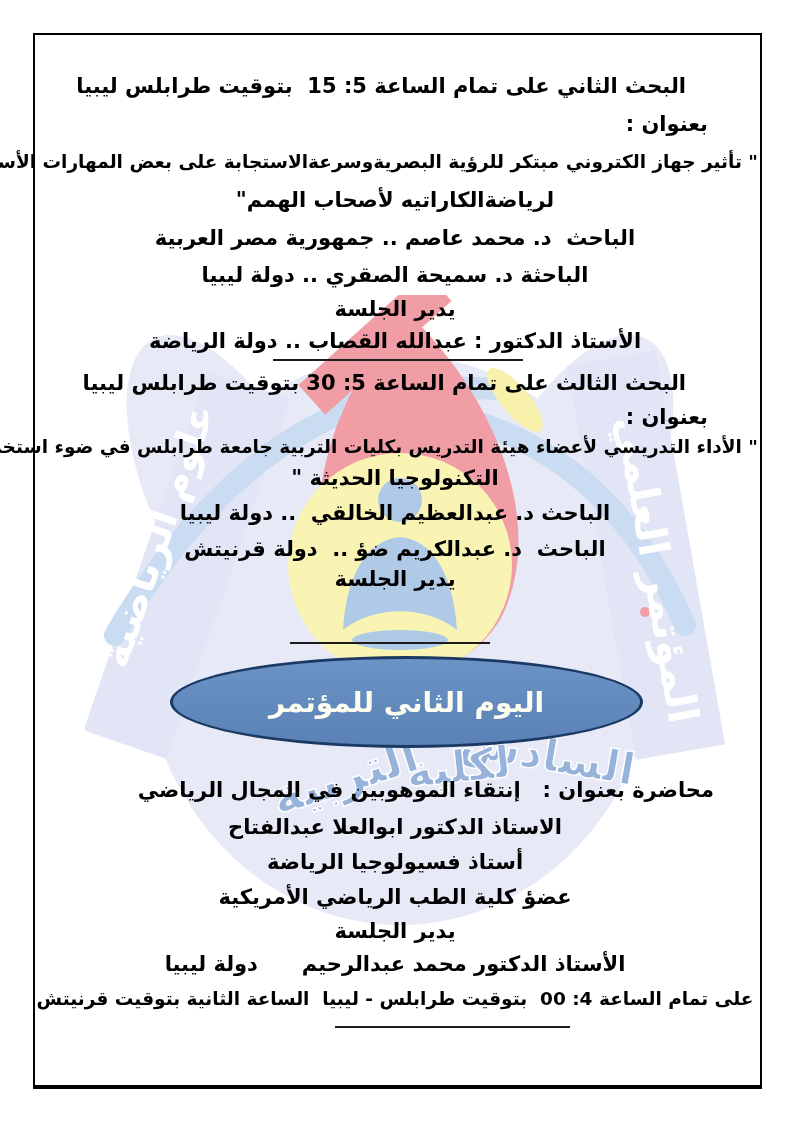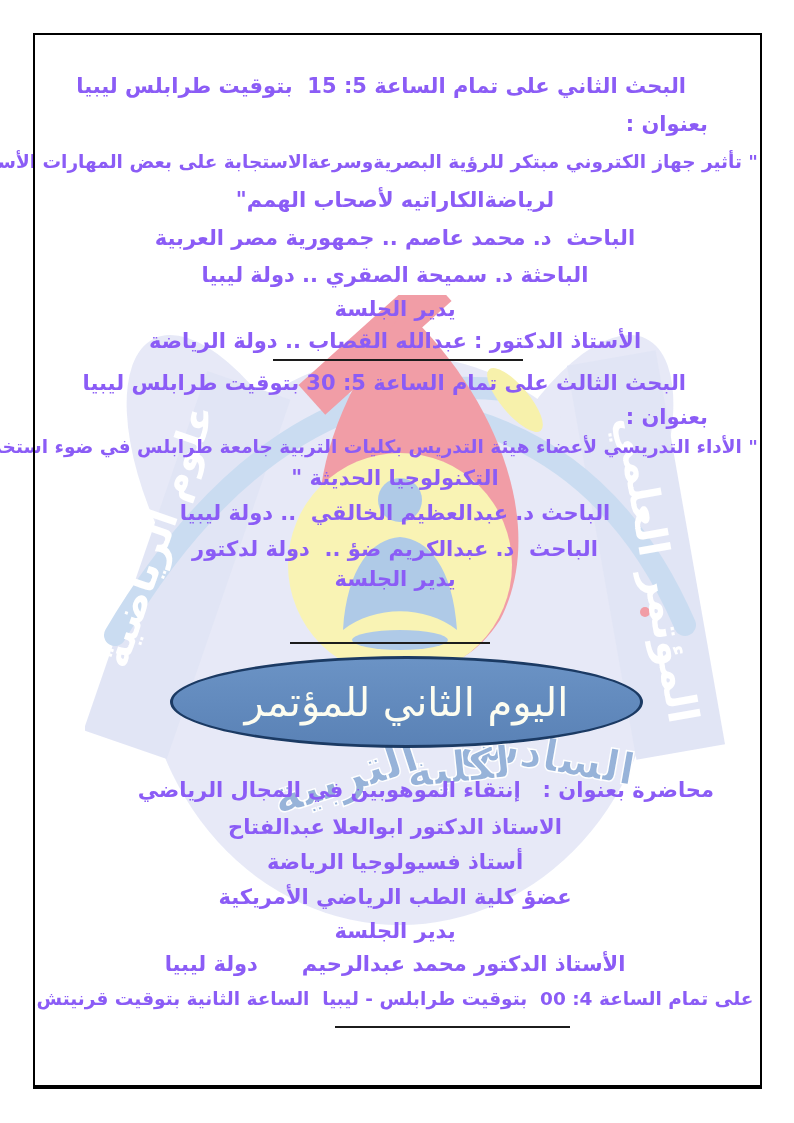--- a/index.html
+++ b/index.html
@@ -13,41 +13,41 @@
     border:2px solid #000;border-bottom-width:4px;background:transparent;
     z-index:2;pointer-events:none;
   }
   .watermark{
     position:absolute;left:85px;top:295px;width:645px;height:655px;
     z-index:0;opacity:.92;
   }
   .content{position:absolute;inset:0;z-index:1;}
   .line{
     position:absolute;left:32px;right:36px;height:30px;line-height:30px;
-    text-align:center;font-weight:bold;font-size:21px;color:#8b5cf6;
+    text-align:center;font-weight:bold;font-size:21px;color:#000000;
     white-space:pre;
   }
   .small{font-size:18.5px;}
   .align-right{text-align:right;}
   .pr-time{padding-right:72px;}
   .pr-label{padding-right:50px;}
   .pr-lecture{padding-right:44px;}
   .divider{
     position:absolute;height:2px;background:#1c1c1c;
   }
   .banner{
     position:absolute;left:170px;top:656px;width:473px;height:92px;
     border-radius:50%;
     background:linear-gradient(180deg,#6b93c5 0%,#5a82b6 100%);
     border:3px solid #1b3a63;
     display:flex;align-items:center;justify-content:center;
     box-sizing:border-box;
   }
   .banner-text{
-    color:#fdfdf0;font-size:40px;font-weight:normal;white-space:pre;
+    color:#fdfdf0;font-size:28px;font-weight:bold;white-space:pre;
   }
 </style>
 </head>
 <body>
 
 <svg class="watermark" viewBox="0 0 645 655" aria-hidden="true">
 
   <ellipse cx="150" cy="210" rx="80" ry="185" fill="#e5e8f7" transform="rotate(-26 150 210)"></ellipse>
   <ellipse cx="480" cy="210" rx="80" ry="185" fill="#e5e8f7" transform="rotate(26 480 210)"></ellipse>
   <ellipse cx="315" cy="345" rx="258" ry="285" fill="#e5e8f7"></ellipse>
@@ -87,21 +87,21 @@
   <div class="line" style="top:223px">الباحث  د. محمد عاصم .. جمهورية مصر العربية</div>
   <div class="line" style="top:294px">يدير الجلسة</div>
   <div class="line" style="top:326px">الأستاذ الدكتور : عبدالله القصاب .. دولة الرياضة</div>
   <div class="divider" style="top:359px;left:273px;width:250px"></div>
 
   <div class="line align-right pr-time" style="top:368px">البحث الثالث على تمام الساعة 5: 30 بتوقيت طرابلس ليبيا</div>
   <div class="line align-right pr-label" style="top:402px">بعنوان :</div>
   <div class="line small" style="top:432px">" الأداء التدريسي لأعضاء هيئة التدريس بكليات التربية جامعة طرابلس في ضوء استخدام</div>
   <div class="line" style="top:463px">التكنولوجيا الحديثة "</div>
   <div class="line" style="top:498px">الباحث د. عبدالعظيم الخالقي  .. دولة ليبيا</div>
-  <div class="line" style="top:534px">الباحث  د. عبدالكريم ضؤ ..  دولة لدكتور</div>
+  <div class="line" style="top:534px">الباحث  د. عبدالكريم ضؤ ..  دولة قرنيتش</div>
   <div class="line" style="top:564px">يدير الجلسة</div>
   <div class="divider" style="top:642px;left:290px;width:200px"></div>
 
   <div class="banner">
     <span class="banner-text">اليوم الثاني للمؤتمر</span>
   </div>
 
   <div class="line" style="top:812px">الاستاذ الدكتور ابوالعلا عبدالفتاح</div>
   <div class="line align-right pr-lecture" style="top:775px">محاضرة بعنوان :   إنتقاء الموهوبين في المجال الرياضي</div>
   <div class="line" style="top:847px">أستاذ فسيولوجيا الرياضة</div>

